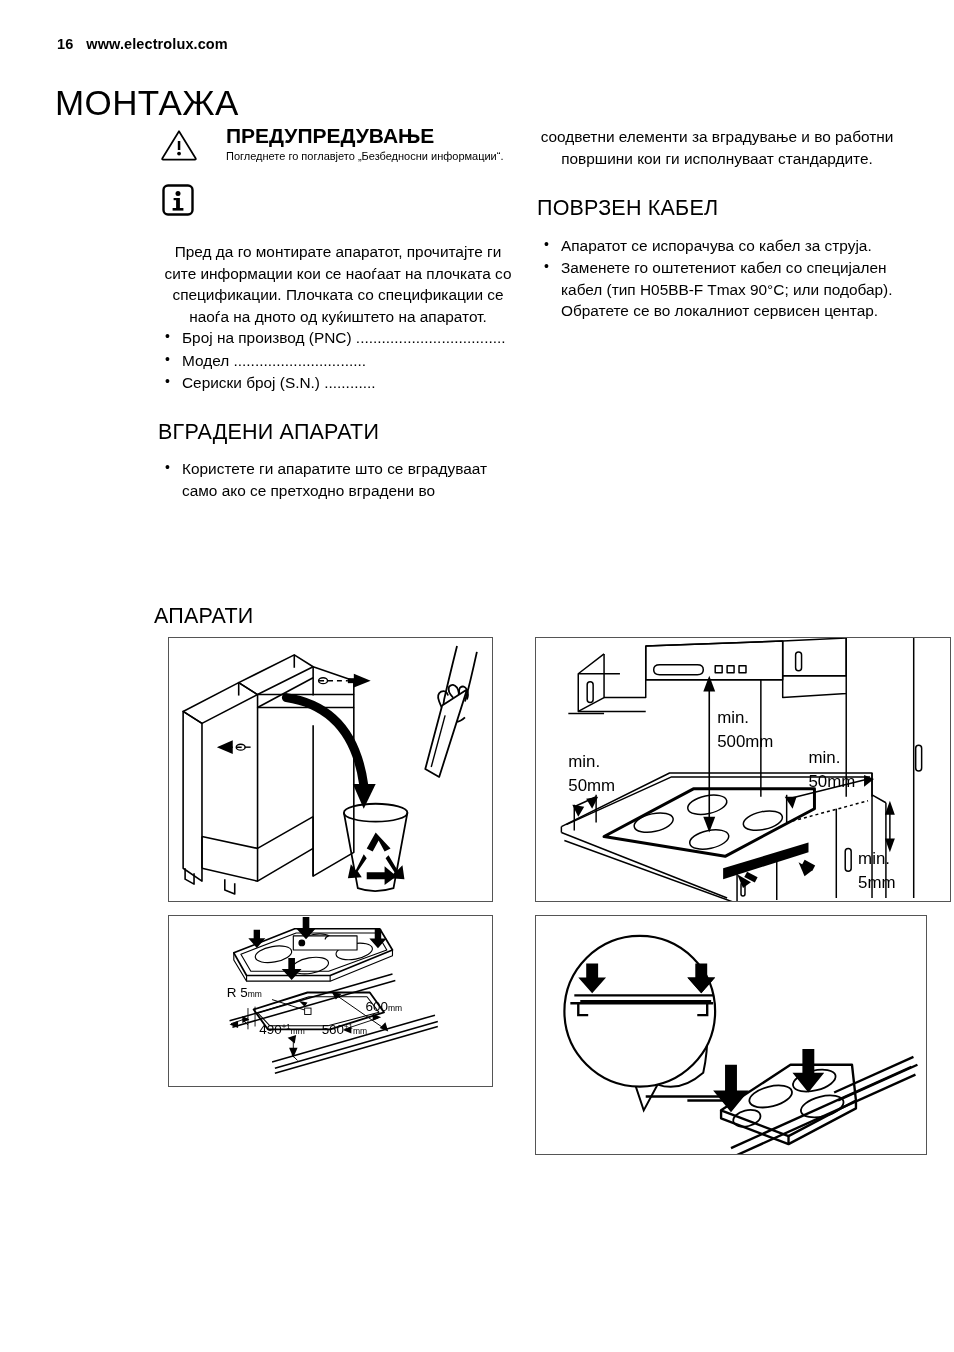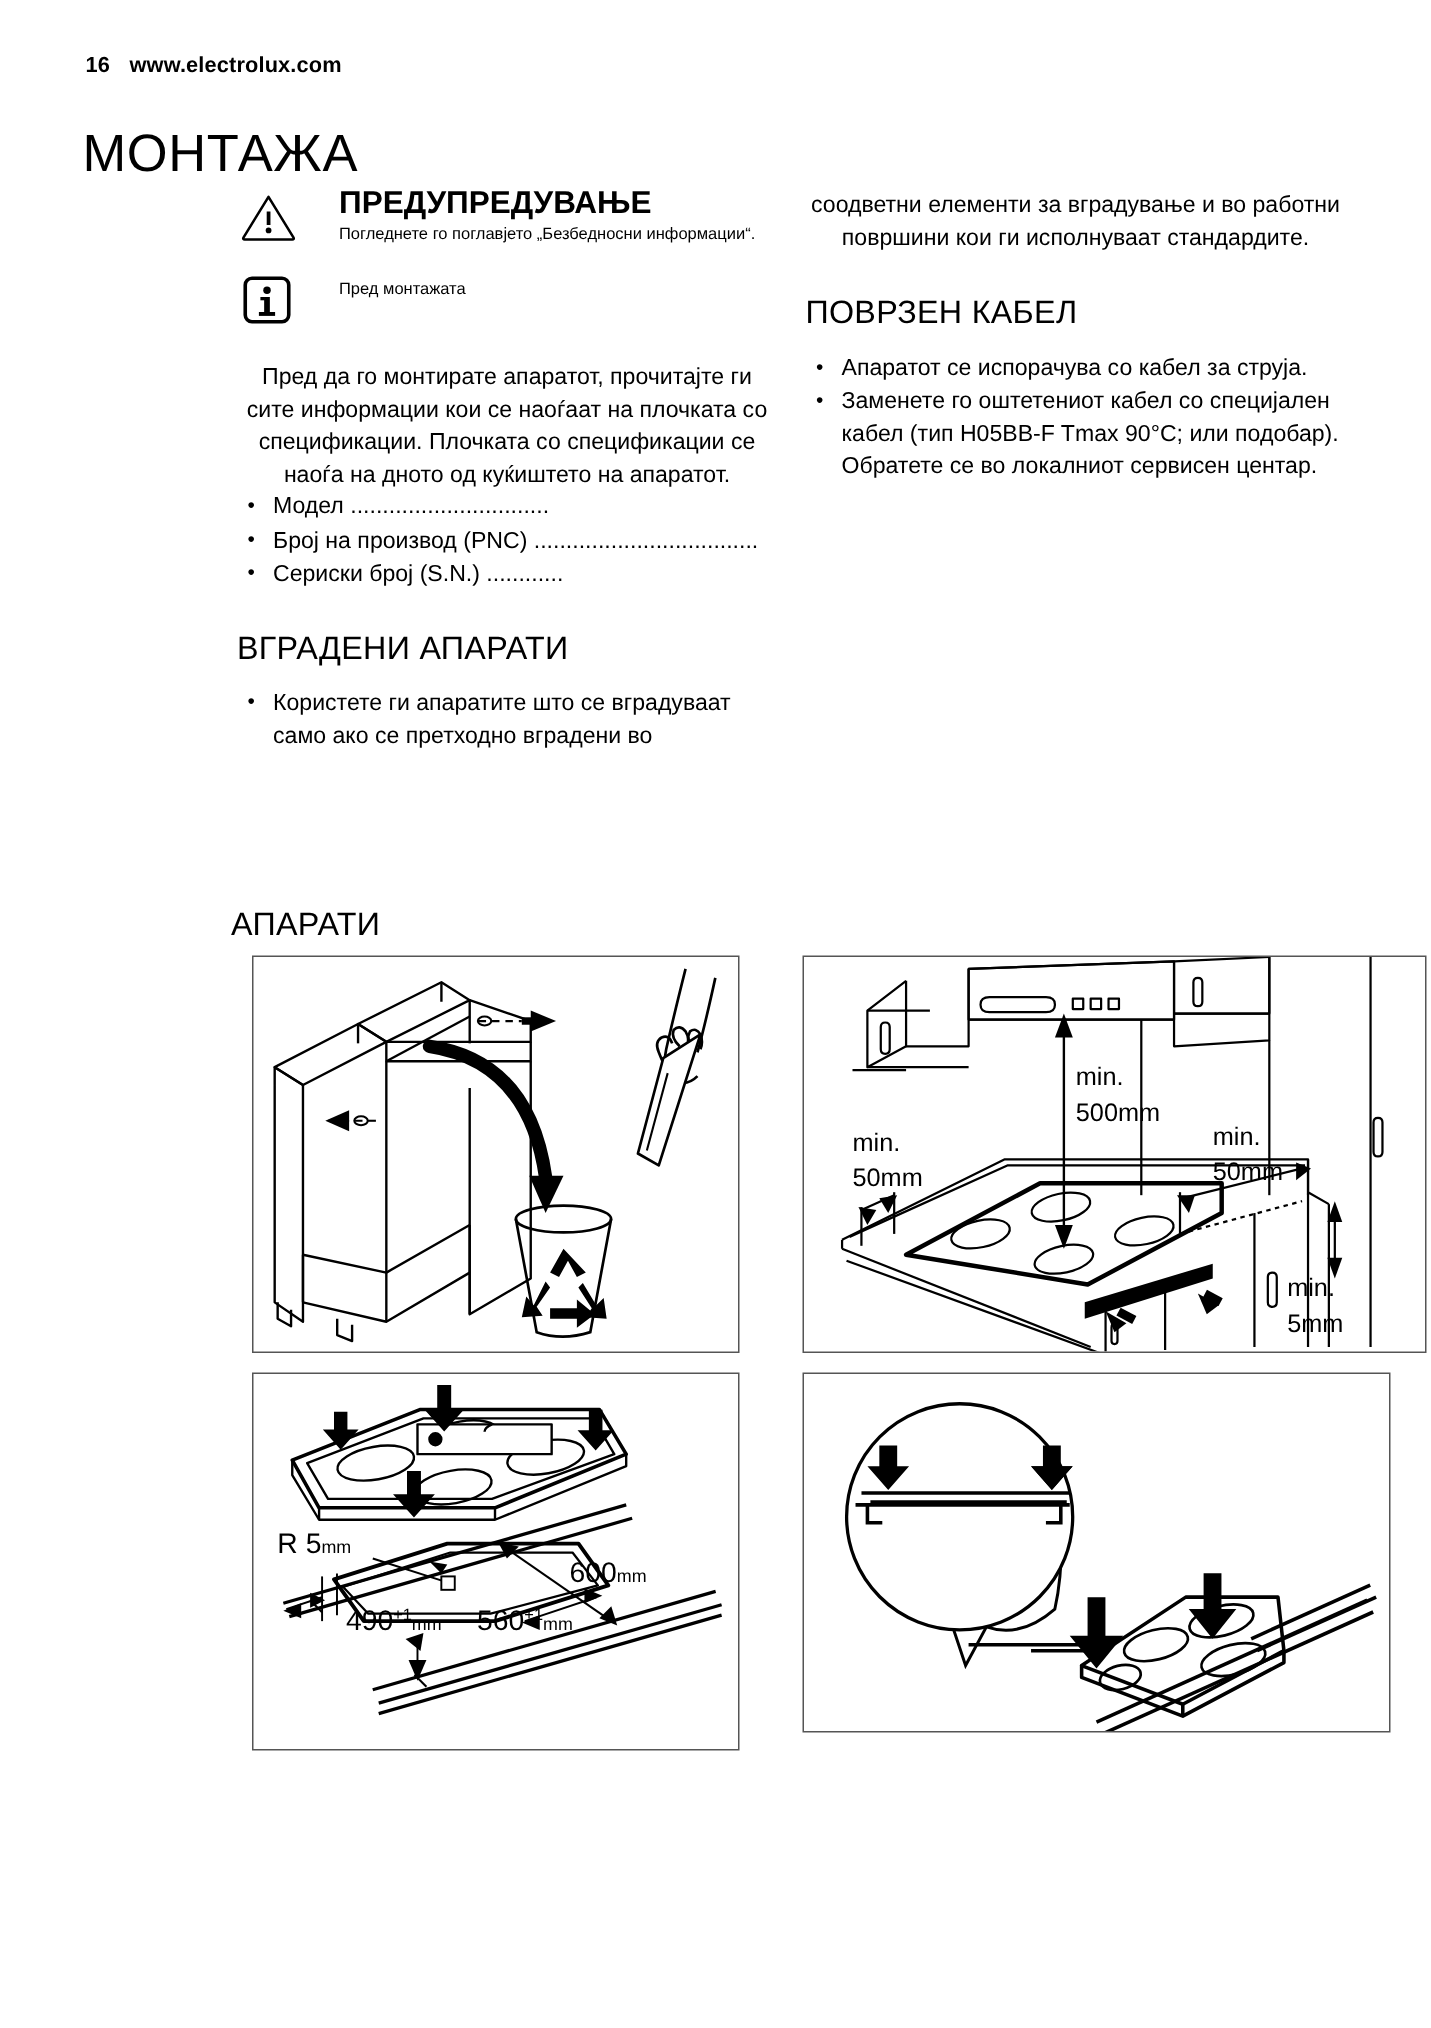--- a/index.html
+++ b/index.html
@@ -120,21 +120,21 @@
   
   .panel {
     position: absolute;
     border: 1.2px solid #555;
     background: #fff;
     overflow: hidden;
     box-sizing: border-box;
   }
   #panel-1 { left: 168px; top: 637px; width: 325px; height: 265px; }
   #panel-2 { left: 535px; top: 637px; width: 416px; height: 265px; }
-  #panel-3 { left: 168px; top: 915px; width: 325px; height: 252px; }
+  #panel-3 { left: 168px; top: 915px; width: 325px; height: 172px; }
   #panel-4 { left: 535px; top: 915px; width: 392px; height: 240px; }
 
   .panel svg { display: block; width: 100%; height: 100%; }
 
   .dimlabel {
     font-family: "Liberation Sans", sans-serif;
     font-size: 17px;
     fill: #000;
   }
   .dimlabel-sm { font-size: 12px; }
@@ -169,31 +169,30 @@
   <div class="notice">
     <span class="icon-info">
       <svg viewBox="0 0 32 32" xmlns="http://www.w3.org/2000/svg">
         <rect x="1.5" y="1.5" width="29" height="29" rx="4.5" ry="4.5" fill="none" stroke="#000" stroke-width="2.4"></rect>
         <circle cx="16" cy="9.5" r="2.5" fill="#000"></circle>
         <rect x="14.1" y="14" width="3.8" height="11" fill="#000"></rect>
         <rect x="10.6" y="24" width="10.8" height="2.6" fill="#000"></rect>
         <rect x="11.6" y="14" width="3" height="2.2" fill="#000"></rect>
       </svg>
     </span>
-    <div class="n-body">Пред монтажата</div>
   </div>
 
   <div class="spacer-16"></div>
   <div style="height:8px"></div>
 
   <p class="para">Пред да го монтирате апаратот, прочитајте ги сите информации кои се наоѓаат на плочката со спецификации. Плочката со спецификации се наоѓа на дното од куќиштето на апаратот.</p>
 
   <ul class="blist">
+    <li>Број на производ (PNC) ...................................</li>
     <li>Модел ...............................</li>
-    <li>Број на производ (PNC) ...................................</li>
     <li>Сериски број (S.N.) ............</li>
   </ul>
 
   <div style="height:25px"></div>
 
   <h2 class="sec-head">ВГРАДЕНИ АПАРАТИ</h2>
 
   <div style="height:14px"></div>
 
   <ul class="blist">

